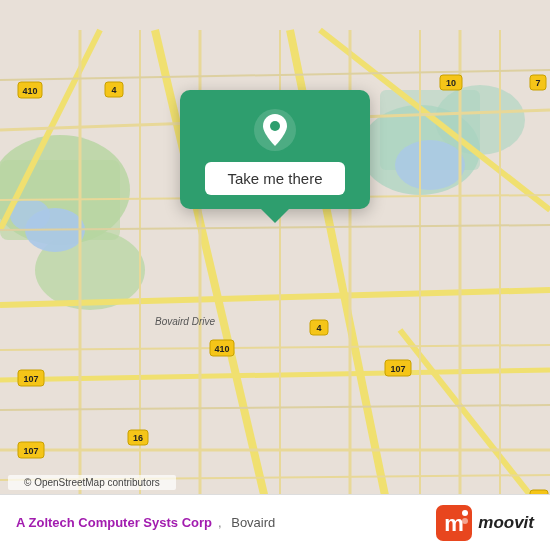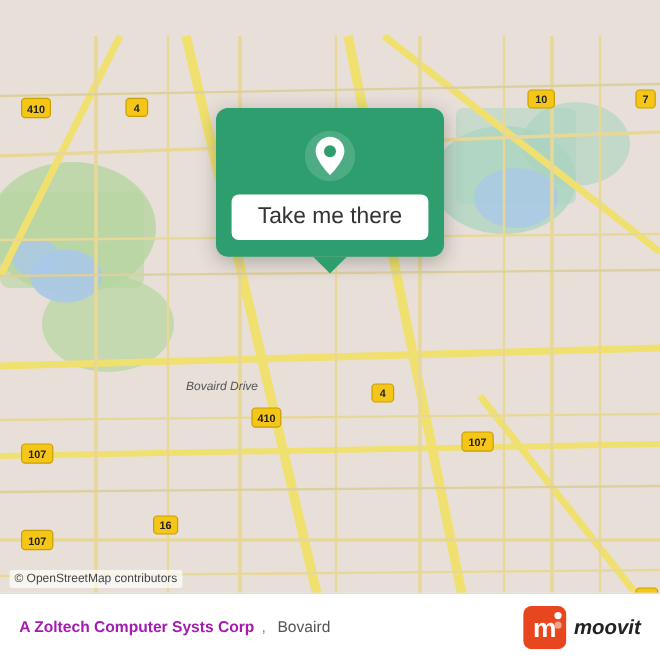--- a/index.html
+++ b/index.html
@@ -47,21 +47,21 @@
       gap: 6px;
     }
 
     #copyright {
       position: absolute;
       bottom: 60px;
       left: 8px;
       font-size: 10px;
       color: #444;
       background: rgba(255,255,255,0.7);
-      padding: 2px 4px;
+      padding: 2px 16px;
       border-radius: 2px;
       z-index: 10;
     }
 
     
     #popup-card {
       position: absolute;
       top: 90px;
       left: 50%;
       transform: translateX(-50%);
@@ -92,21 +92,21 @@
       height: 44px;
       margin-bottom: 10px;
     }
 
     #take-me-there-btn {
       background: #fff;
       color: #333;
       border: none;
       border-radius: 6px;
       padding: 8px 22px;
-      font-size: 19px;
+      font-size: 15px;
       font-weight: 500;
       cursor: pointer;
       white-space: nowrap;
     }
 
     #location-name {
       font-size: 13px;
       font-weight: 600;
       color: #a21caf;
     }

